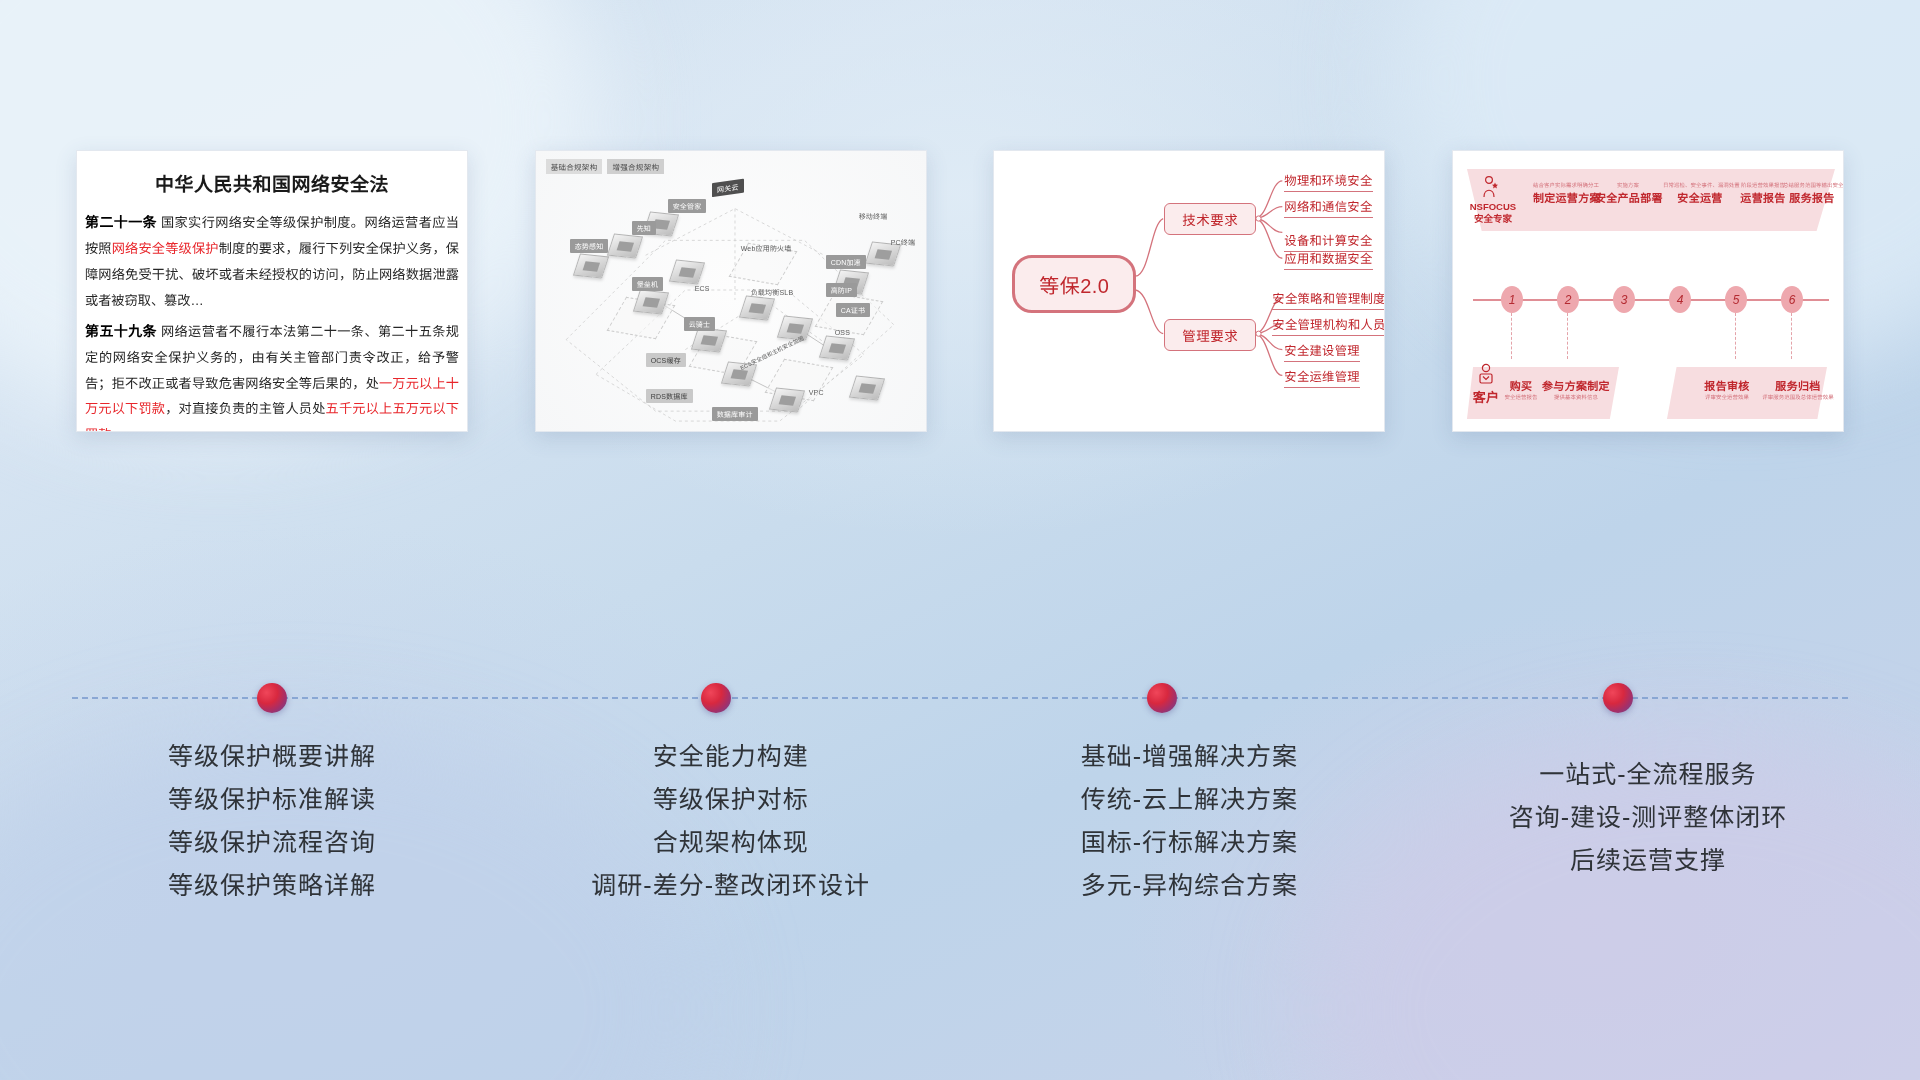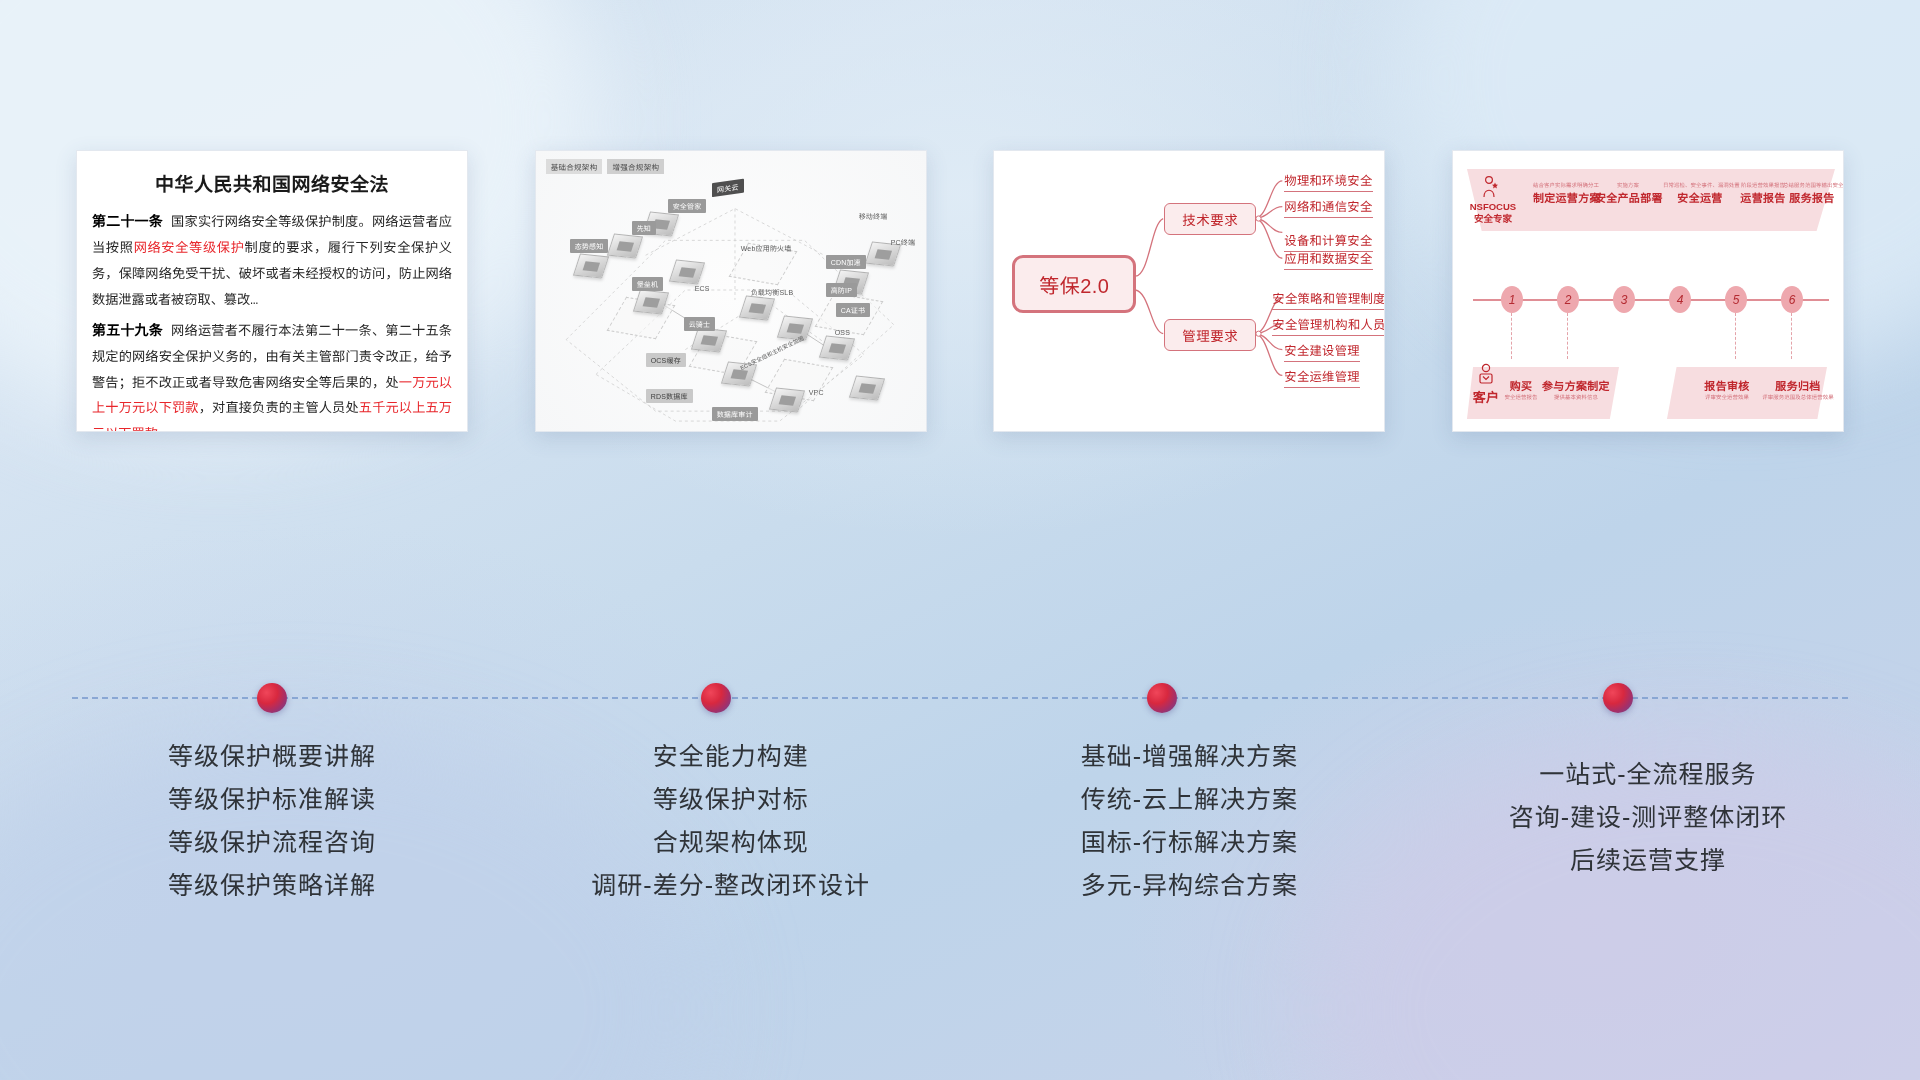--- a/index.html
+++ b/index.html
@@ -57,21 +57,21 @@
 
   
   .law-title {
     text-align: center;
     font-size: 19px;
     font-weight: bold;
     color: #1a1a1a;
     margin: 18px 0 13px 0;
     letter-spacing: 0.5px;
   }
-  .law-body { padding: 0 15px; font-family: Liberation Mono, monospace; }
+  .law-body { padding: 0 8px; }
   .law-p {
     font-size: 13.2px;
     line-height: 1.95;
     color: #262626;
     text-align: justify;
     margin-bottom: 4px;
   }
   .law-art { font-weight: bold; font-size: 14px; color: #000; }
   .hl { color: #e8262b; }
 
@@ -132,21 +132,21 @@
     transform: skewX(-30deg) skewY(9deg);
   }
 
   
   .mind { position: absolute; inset: 0; background: #fff; }
   .mm-root {
     position: absolute;
     left: 18px; top: 104px;
     width: 124px; height: 58px;
     border: 3px solid #d4737c;
-    border-radius: 11px;
+    border-radius: 20px;
     background: #fbeced;
     display: flex; align-items: center; justify-content: center;
     font-size: 20px; color: #c0272d;
     letter-spacing: 0.5px;
   }
   .mm-branch {
     position: absolute;
     width: 92px; height: 32px;
     border: 1.5px solid #d4737c;
     border-radius: 6px;

